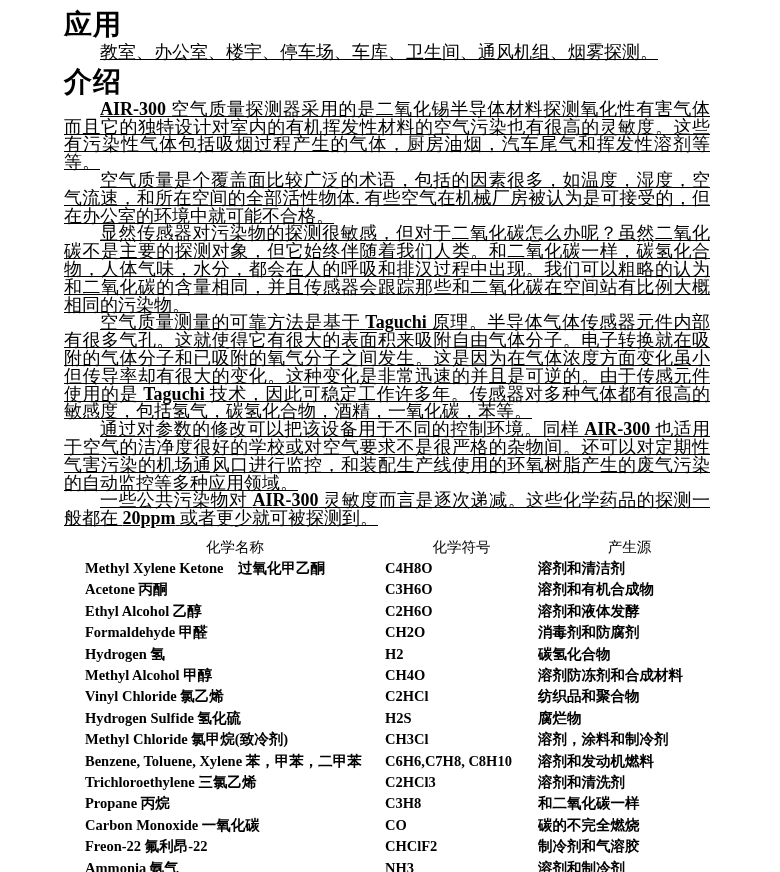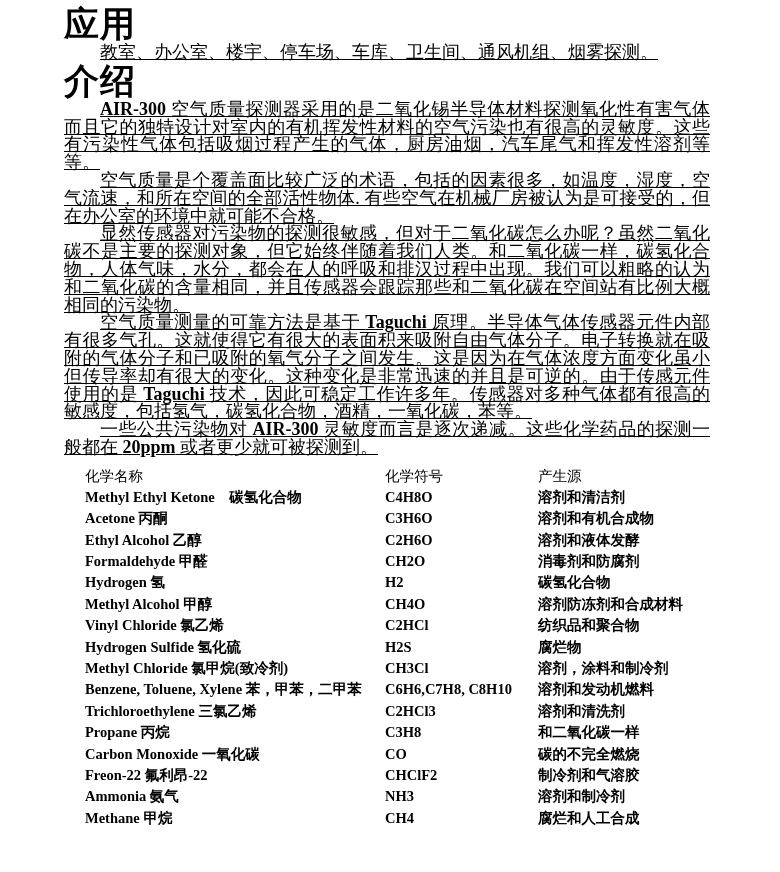--- a/index.html
+++ b/index.html
@@ -5,41 +5,41 @@
   html, body { margin: 0; padding: 0; }
   body {
     width: 780px; height: 872px;
     background: #ffffff; color: #000000;
     font-family: "Liberation Serif", "DejaVu Serif", serif;
     overflow: hidden;
   }
   .page { padding: 5px 70px 0 64px; }
 
   h1.section-heading {
-    font-size: 35px; line-height: 39px;
+    font-size: 28px; line-height: 39px;
     font-weight: 700; margin: 0; letter-spacing: 1px;
   }
   p.body-par {
     font-size: 18px; line-height: 17.8px;
     margin: 0; text-align: justify; text-indent: 2em;
     word-break: break-all;
     text-decoration: underline;
   }
   p.body-par b, .bold { font-weight: 700; }
 
   table.chem-table {
     border-collapse: collapse; table-layout: fixed;
     margin: 8px 0 0 21px; width: 636px;
     font-size: 14.5px;
   }
   .chem-table col.c-name   { width: 300px; }
   .chem-table col.c-symbol { width: 153px; }
   .chem-table col.c-source { width: 183px; }
   .chem-table th {
-    font-weight: 400; text-align: left; padding: 0;
+    font-weight: 400; text-align: center; padding: 0;
     height: 22px; line-height: 22px; vertical-align: middle;
   }
   .chem-table td {
     font-weight: 700; text-align: left; padding: 0;
     height: 21.4px; line-height: 21.4px; vertical-align: middle;
     white-space: nowrap; overflow: hidden;
   }
 </style>
 </head>
 <body>
@@ -54,40 +54,41 @@
 
   <p class="body-par"><b>AIR-300 </b><span>空气质量探测器采用的是二氧化锡半导体材料探测氧化性有害气体而且它的独特设计对室内的有机挥发性材料的空气污染也有很高的灵敏度。这些有污染性气体包括吸烟过程产生的气体，厨房油烟，汽车尾气和挥发性溶剂等等。</span></p>
 
   <p class="body-par"><span>空气质量是个覆盖面比较广泛的术语，包括的因素很多，如温度，湿度，空气流速，和所在空间的全部活性物体. 有些空气在机械厂房被认为是可接受的，但在办公室的环境中就可能不合格。</span></p>
 
   <p class="body-par"><span>显然传感器对污染物的探测很敏感，但对于二氧化碳怎么办呢？虽然二氧化碳不是主要的探测对象，但它始终伴随着我们人类。和二氧化碳一样，碳氢化合物，人体气味，水分，都会在人的呼吸和排汉过程中出现。我们可以粗略的认为和二氧化碳的含量相同，并且传感器会跟踪那些和二氧化碳在空间站有比例大概相同的污染物。</span></p>
 
   <p class="body-par"><span>空气质量测量的可靠方法是基于 </span><b>Taguchi</b><span> 原理。半导体气体传感器元件内部有很多气孔。这就使得它有很大的表面积来吸附自由气体分子。电子转换就在吸附的气体分子和已吸附的氧气分子之间发生。这是因为在气体浓度方面变化虽小但传导率却有很大的变化。这种变化是非常迅速的并且是可逆的。由于传感元件使用的是 </span><b>Taguchi</b><span> 技术，因此可稳定工作许多年。传感器对多种气体都有很高的敏感度，包括氢气，碳氢化合物，酒精，一氧化碳，苯等。</span></p>
 
 
+  <p class="body-par"><span>通过对参数的修改可以把该设备用于不同的控制环境。同样 </span><b>AIR-300</b><span> 也适用于空气的洁净度很好的学校或对空气要求不是很严格的杂物间。还可以对定期性气害污染的机场通风口进行监控，和装配生产线使用的环氧树脂产生的废气污染的自动监控等多种应用领域。</span></p>
 
   <p class="body-par"><span>一些公共污染物对 </span><b>AIR-300</b><span> 灵敏度而言是逐次递减。这些化学药品的探测一般都在 </span><b>20ppm</b><span> 或者更少就可被探测到。</span></p>
 
   <table class="chem-table">
     <colgroup>
       <col class="c-name">
         <col class="c-symbol">
         <col class="c-source">
     </colgroup>
     <thead>
       <tr>
         <th>化学名称</th>
         <th>化学符号</th>
         <th>产生源</th>
       </tr>
     </thead>
     <tbody>
 
         <tr>
-          <td>Methyl Ethyl Ketone　碳氢化合物</td>
+          <td>Methyl Xylene Ketone　过氧化甲乙酮</td>
           <td>C4H8O</td>
           <td>溶剂和清洁剂</td>
         </tr>
 
         <tr>
           <td>Acetone 丙酮</td>
           <td>C3H6O</td>
           <td>溶剂和有机合成物</td>
         </tr>
 

